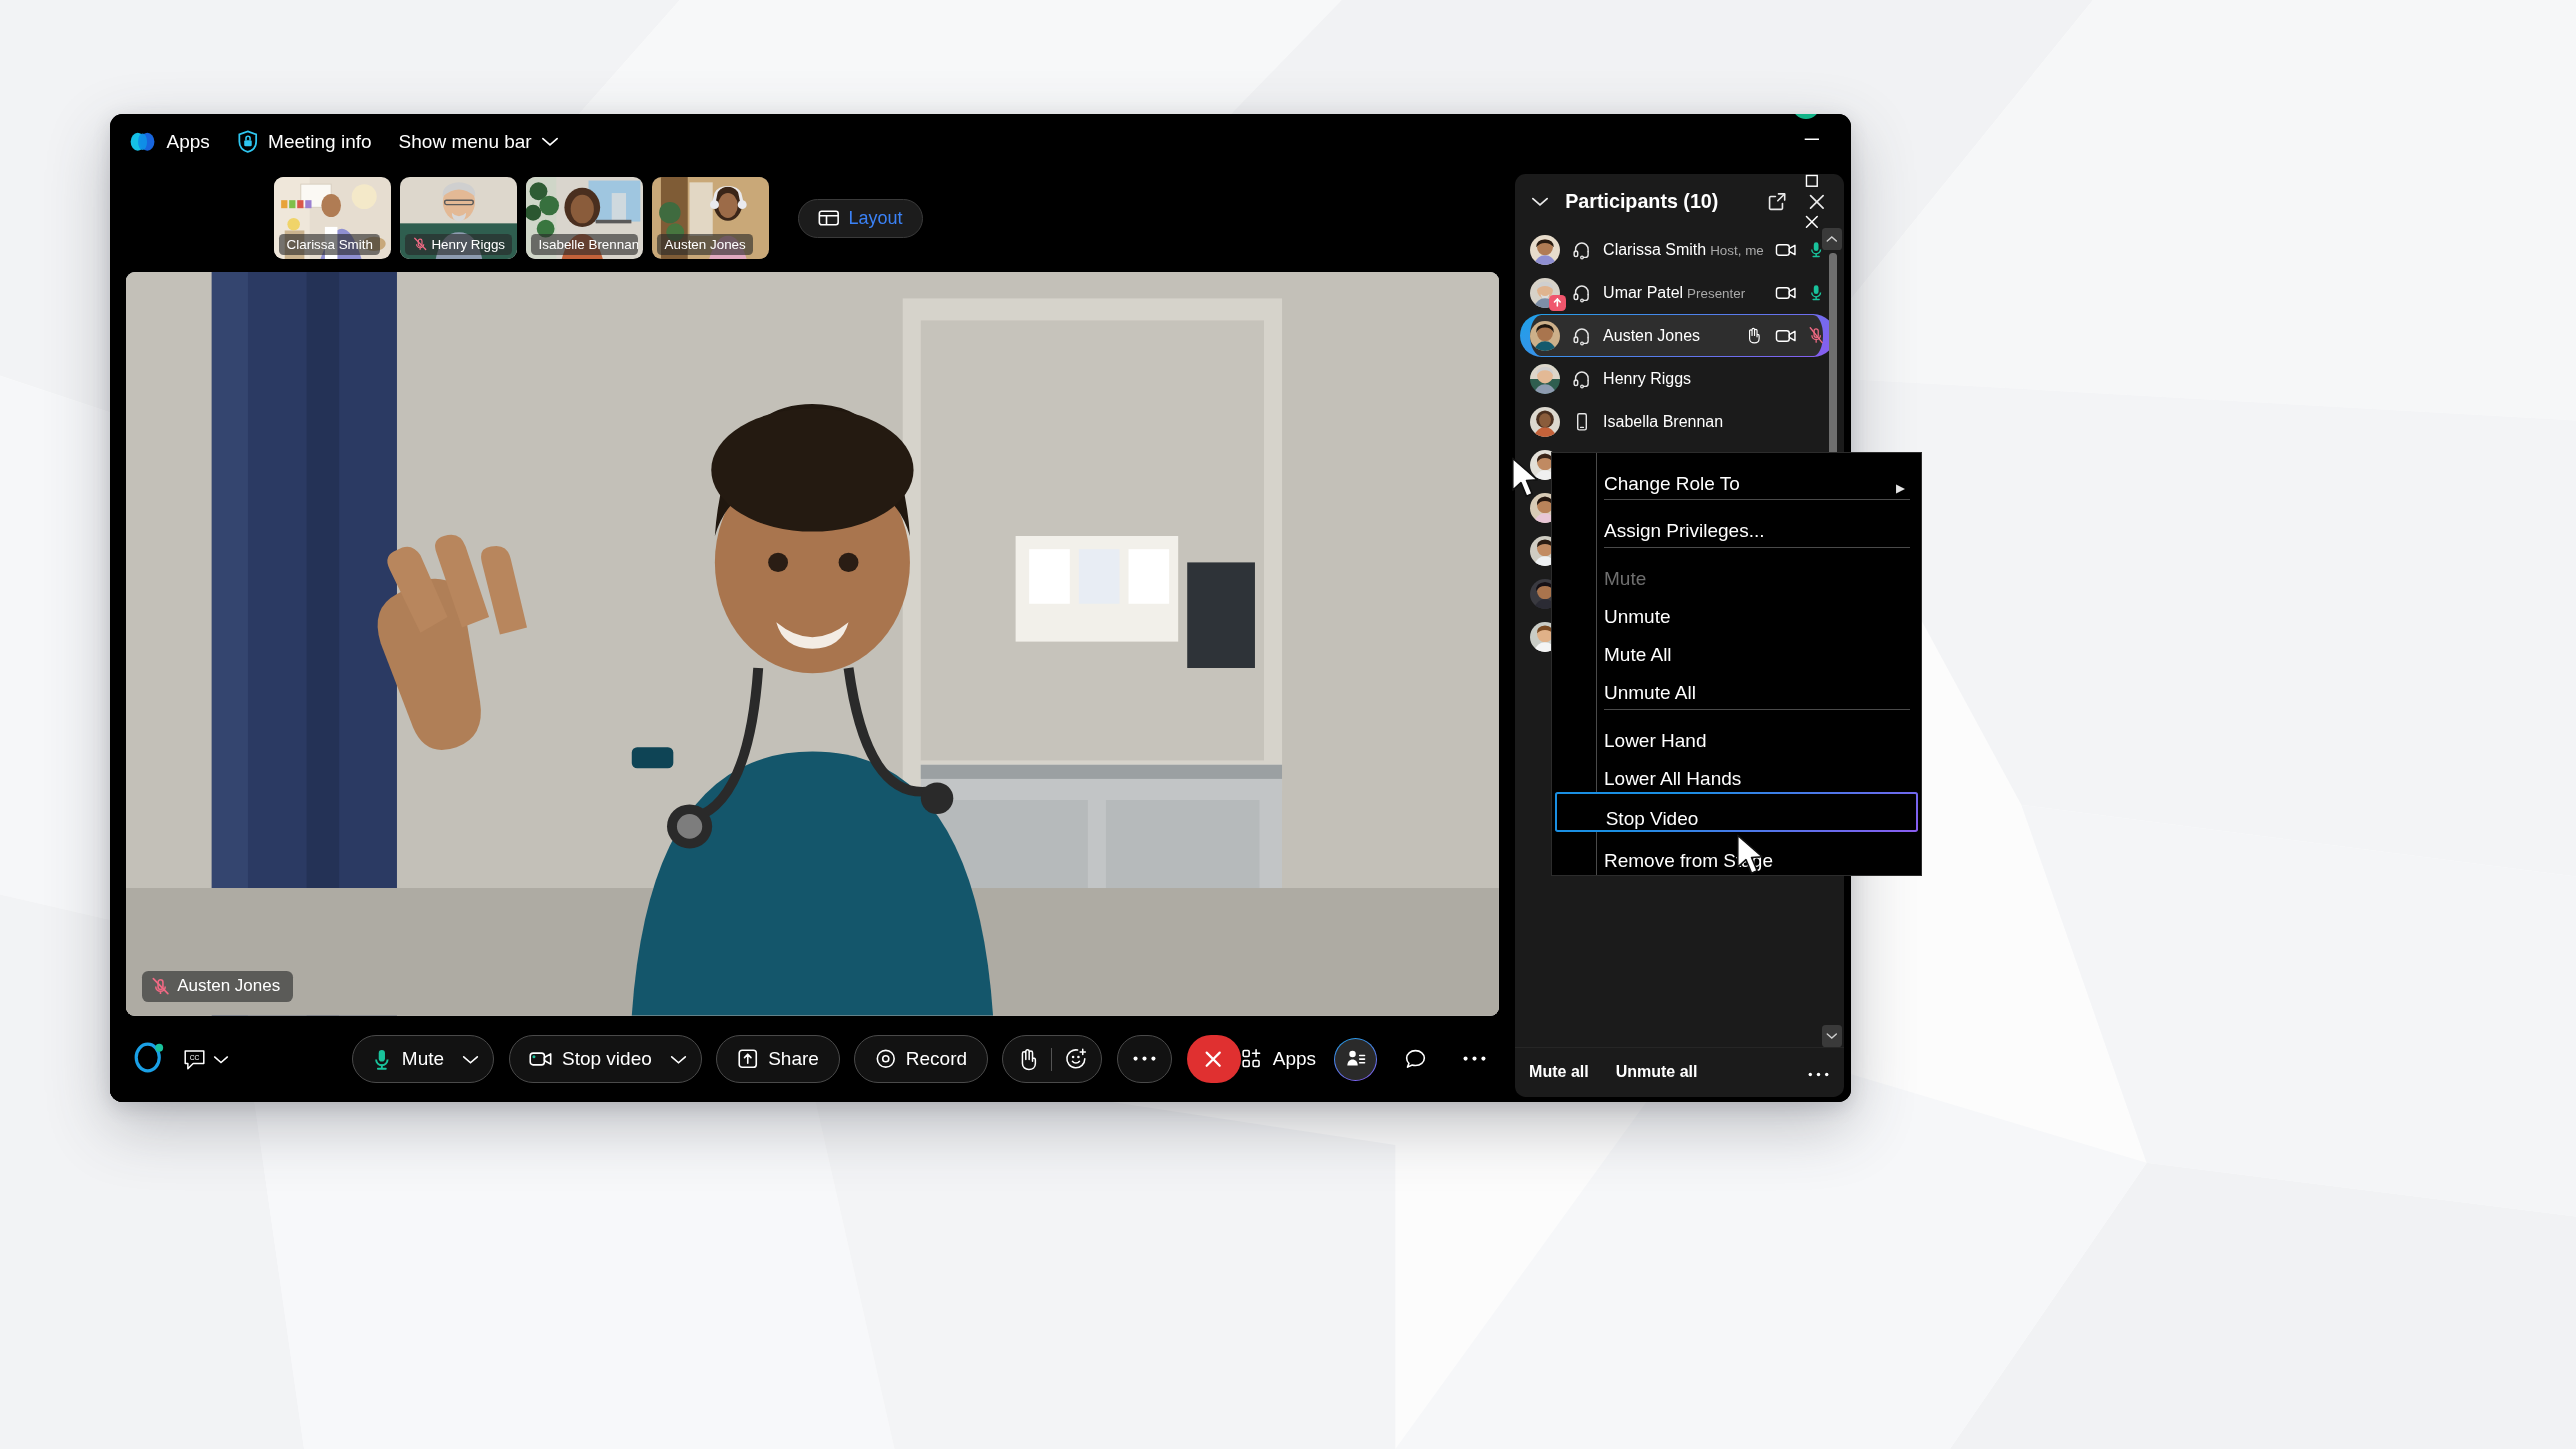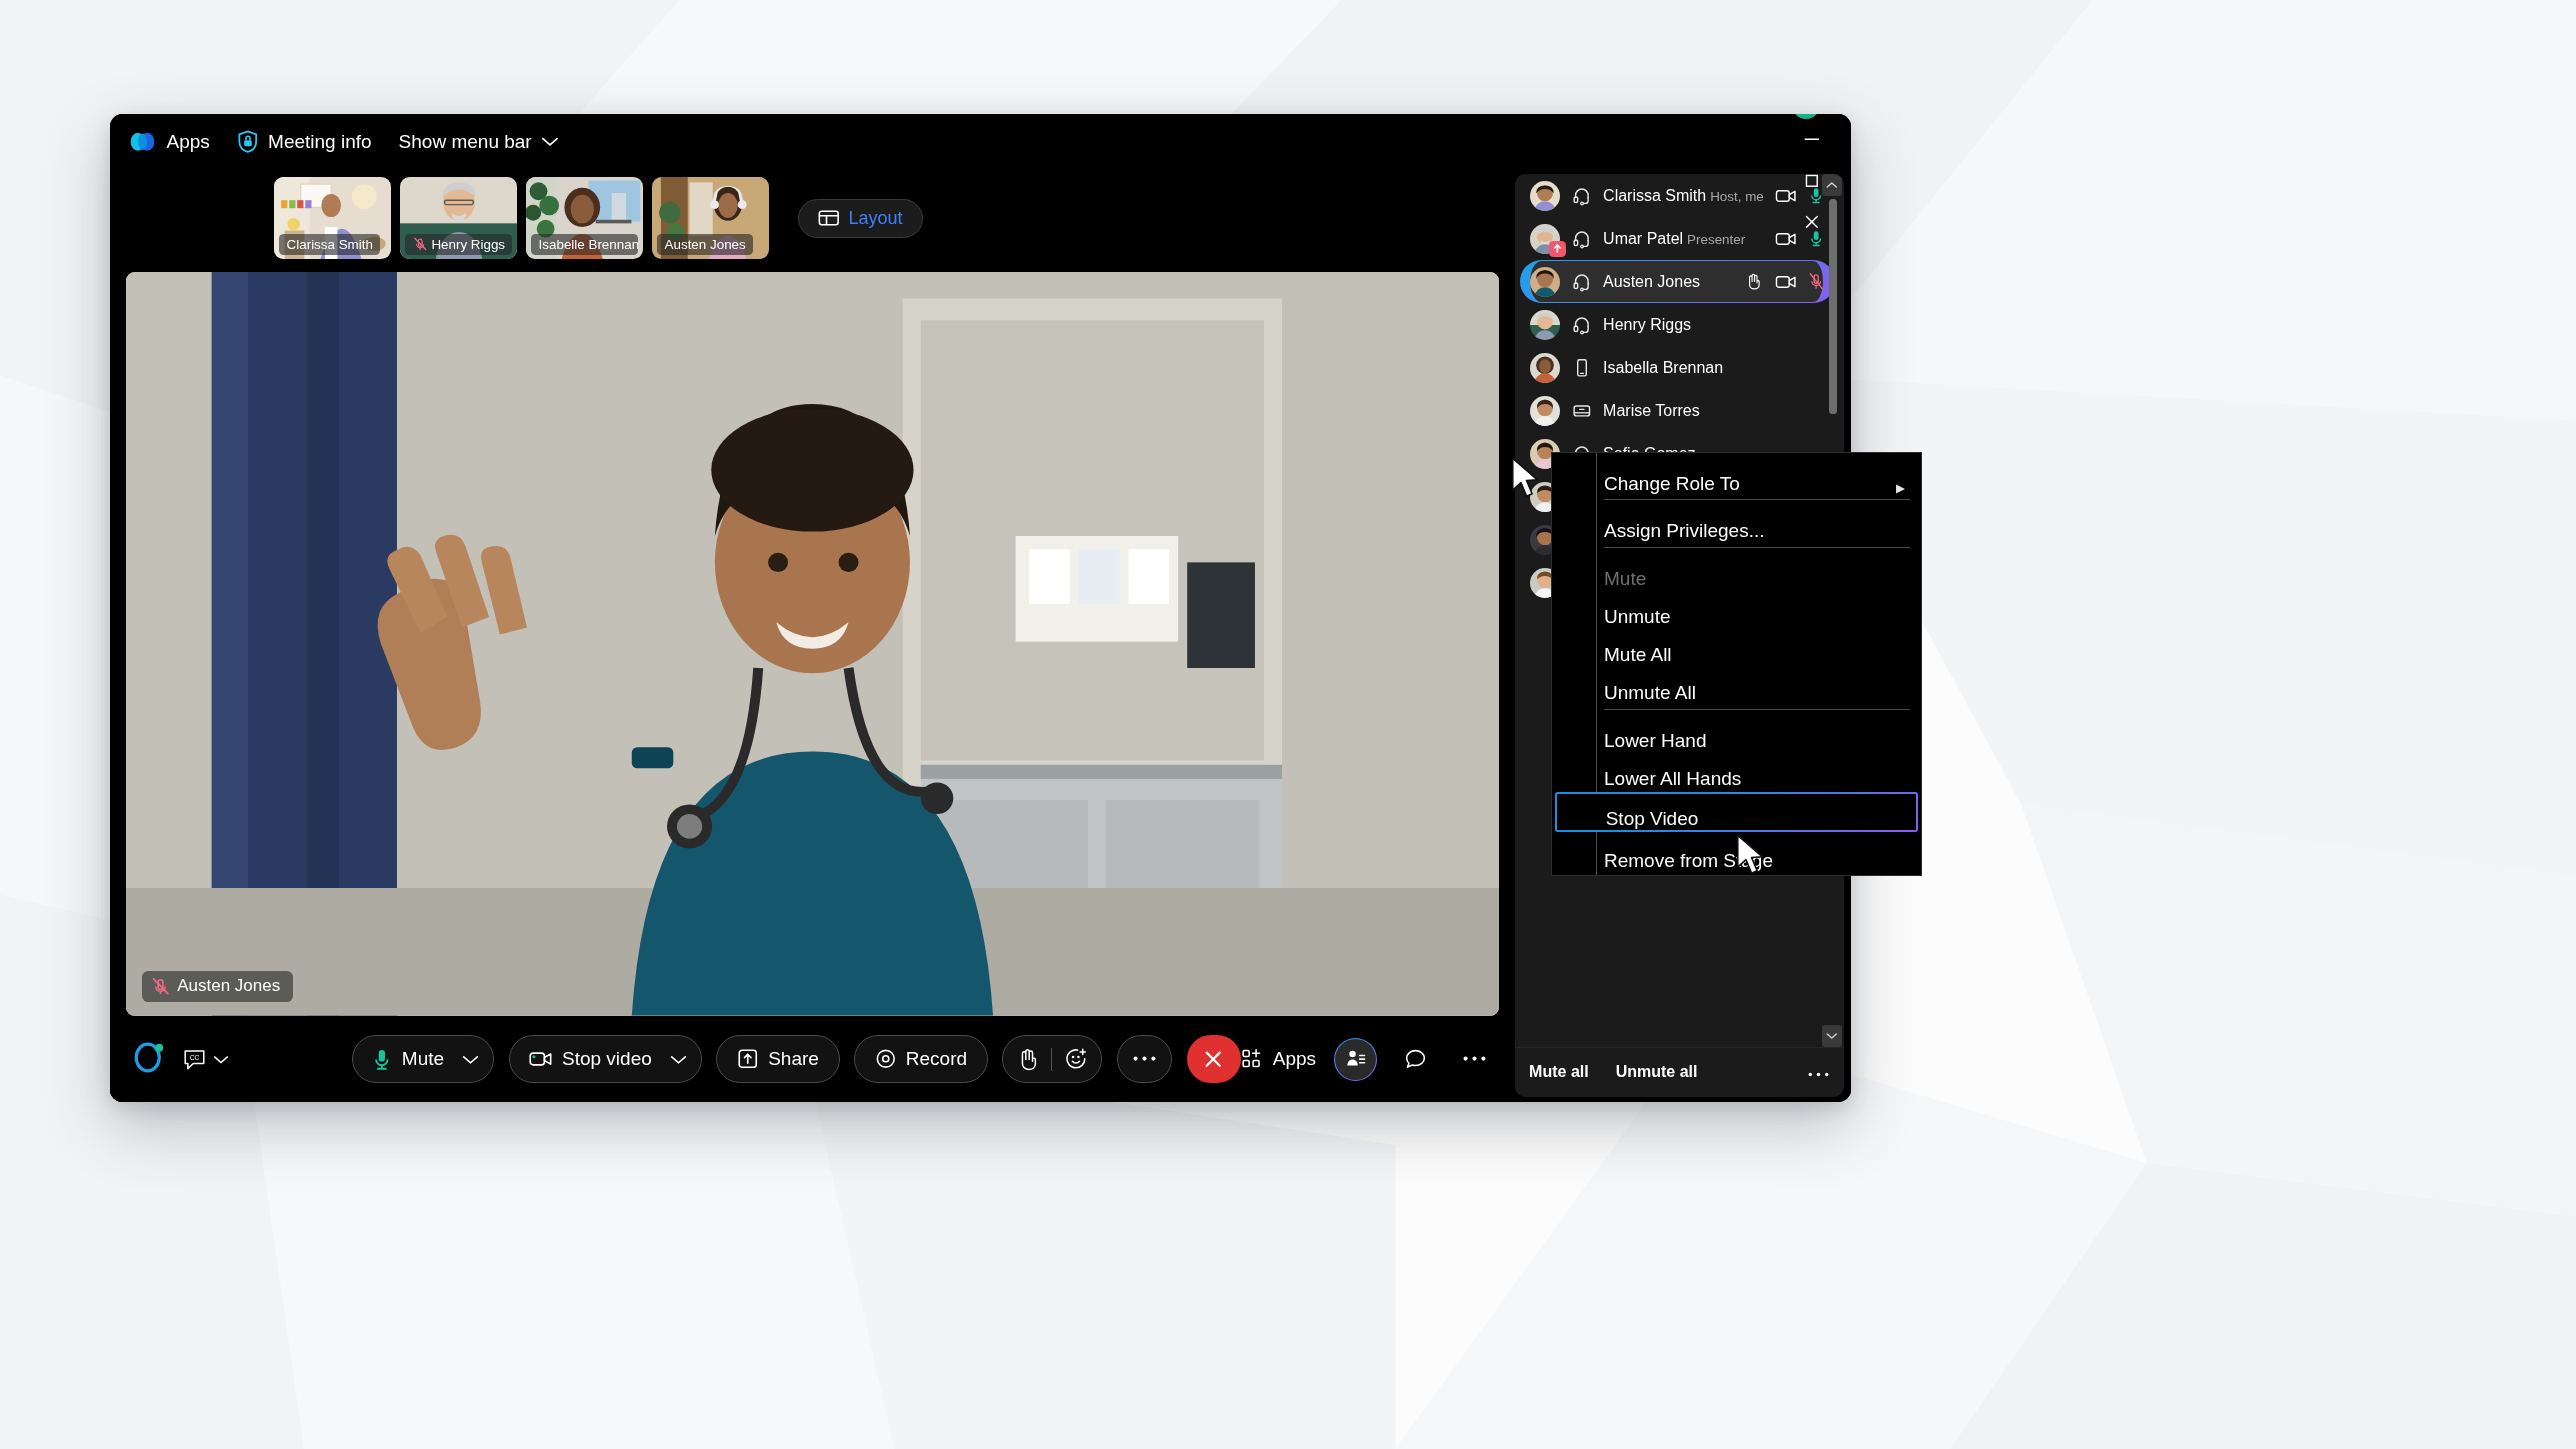--- a/index.html
+++ b/index.html
@@ -635,20 +635,40 @@
                   <circle cx="14" cy="4" r="2.3" fill="#fff"></circle>
                   <circle cx="24" cy="4" r="2.3" fill="#fff"></circle>
               </svg>
             </span>
           </div>
         </div>
       </div>
 
       <div id="panel">
 
+        <div id="panel-header">
+          <span class="hdr-icon">
+            <svg width="18" height="11.6" viewBox="0 0 20 13">
+              <path d="M2 3 L10 10 L18 3" fill="none" stroke="#e9e9e9" stroke-width="2" stroke-linecap="round"></path>
+            </svg>
+          </span>
+          <span id="panel-title">Participants (10)</span>
+          <span class="hdr-icon">
+            <svg width="20.6" height="20.6" viewBox="0 0 24 24">
+              <path d="M13.4 3.4 H20.6 V10.6" fill="none" stroke="#e9e9e9" stroke-width="1.9" stroke-linecap="round" stroke-linejoin="round"></path>
+              <path d="M20.2 3.8 L12.6 11.4" stroke="#e9e9e9" stroke-width="1.9" stroke-linecap="round"></path>
+              <path d="M18 14.6 V20 a1.4 1.4 0 0 1 -1.4 1.4 H4.4 A1.4 1.4 0 0 1 3 20 V7.8 A1.4 1.4 0 0 1 4.4 6.4 H9.8" fill="none" stroke="#e9e9e9" stroke-width="1.9" stroke-linecap="round" stroke-linejoin="round"></path>
+            </svg>
+          </span>
+          <span class="hdr-icon">
+            <svg width="19.7" height="19.7" viewBox="0 0 22 22">
+              <path d="M4 4 L18 18 M18 4 L4 18" stroke="#e9e9e9" stroke-width="1.9" stroke-linecap="round"></path>
+            </svg>
+          </span>
+        </div>
 
 
         <div id="plist">
 
           <div class="prow">
             <span class="avatar">
               <span class="av-img">
                 <svg width="30" height="30" viewBox="0 0 34 34">
                   <rect width="34" height="34" fill="#e7dccb"></rect>
                   <circle cx="17" cy="14" r="9" fill="#b07c54"></circle>

